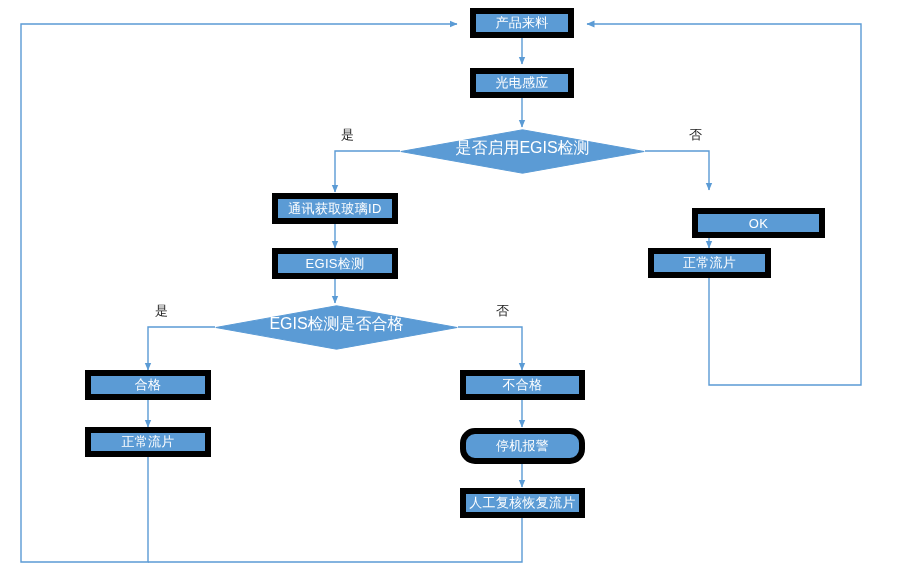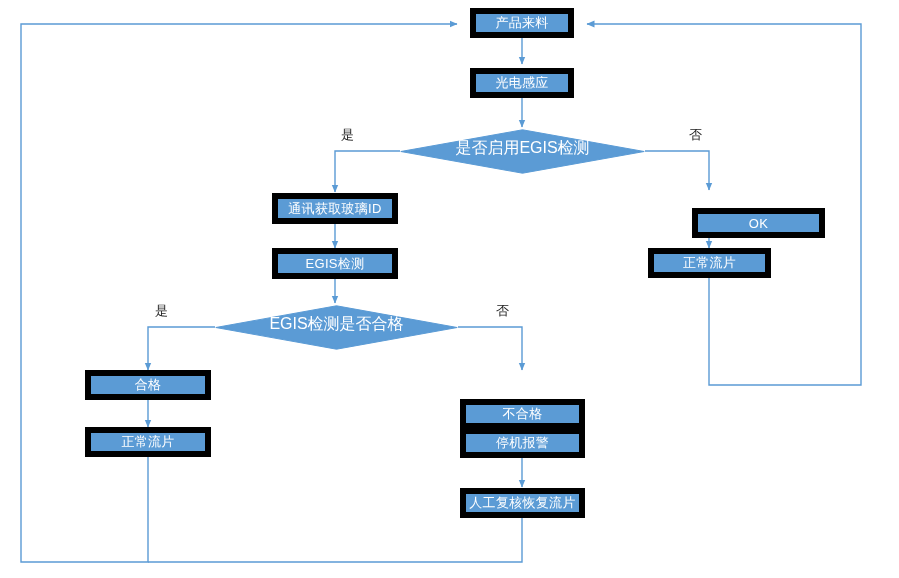--- a/index.html
+++ b/index.html
@@ -121,23 +121,23 @@
   <div class="node" style="left:272px; top:248px; width:126px; height:31px;">EGIS检测</div>
 
   <div class="node" style="left:648px; top:208px; width:133px; height:30px;margin-left:44px;">OK</div>
 
   <div class="node" style="left:648px; top:248px; width:123px; height:30px;">正常流片</div>
 
   <div class="node" style="left:85px; top:370px; width:126px; height:30px;">合格</div>
 
   <div class="node" style="left:85px; top:427px; width:126px; height:30px;">正常流片</div>
 
-  <div class="node" style="left:460px; top:370px; width:125px; height:30px;margin-top:29px;">不合格</div>
+  <div class="node" style="left:460px; top:370px; width:125px; height:30px;">不合格</div>
 
-  <div class="node" style="left:460px; top:428px; width:125px; height:30px;">停机报警</div>
+  <div class="node" style="left:460px; top:428px; width:125px; height:36px;border-radius:15px;">停机报警</div>
 
   <div class="node" style="left:460px; top:488px; width:125px; height:30px;">人工复核恢复流片</div>
 
   <div class="diamond-wrap" style="left:400px; top:129px; width:245px; height:45px;">
     <svg width="245" height="45" viewBox="0 0 245 45">
       <polygon points="122.5,0.8 244.2,22.5 122.5,44.2 0.8,22.5" fill="#5B9BD5" stroke="#5B9BD5" stroke-width="1"></polygon>
     </svg>
     <div class="diamond-label" style="align-items:flex-start; padding-top:9px;">是否启用EGIS检测</div>
   </div>
 

